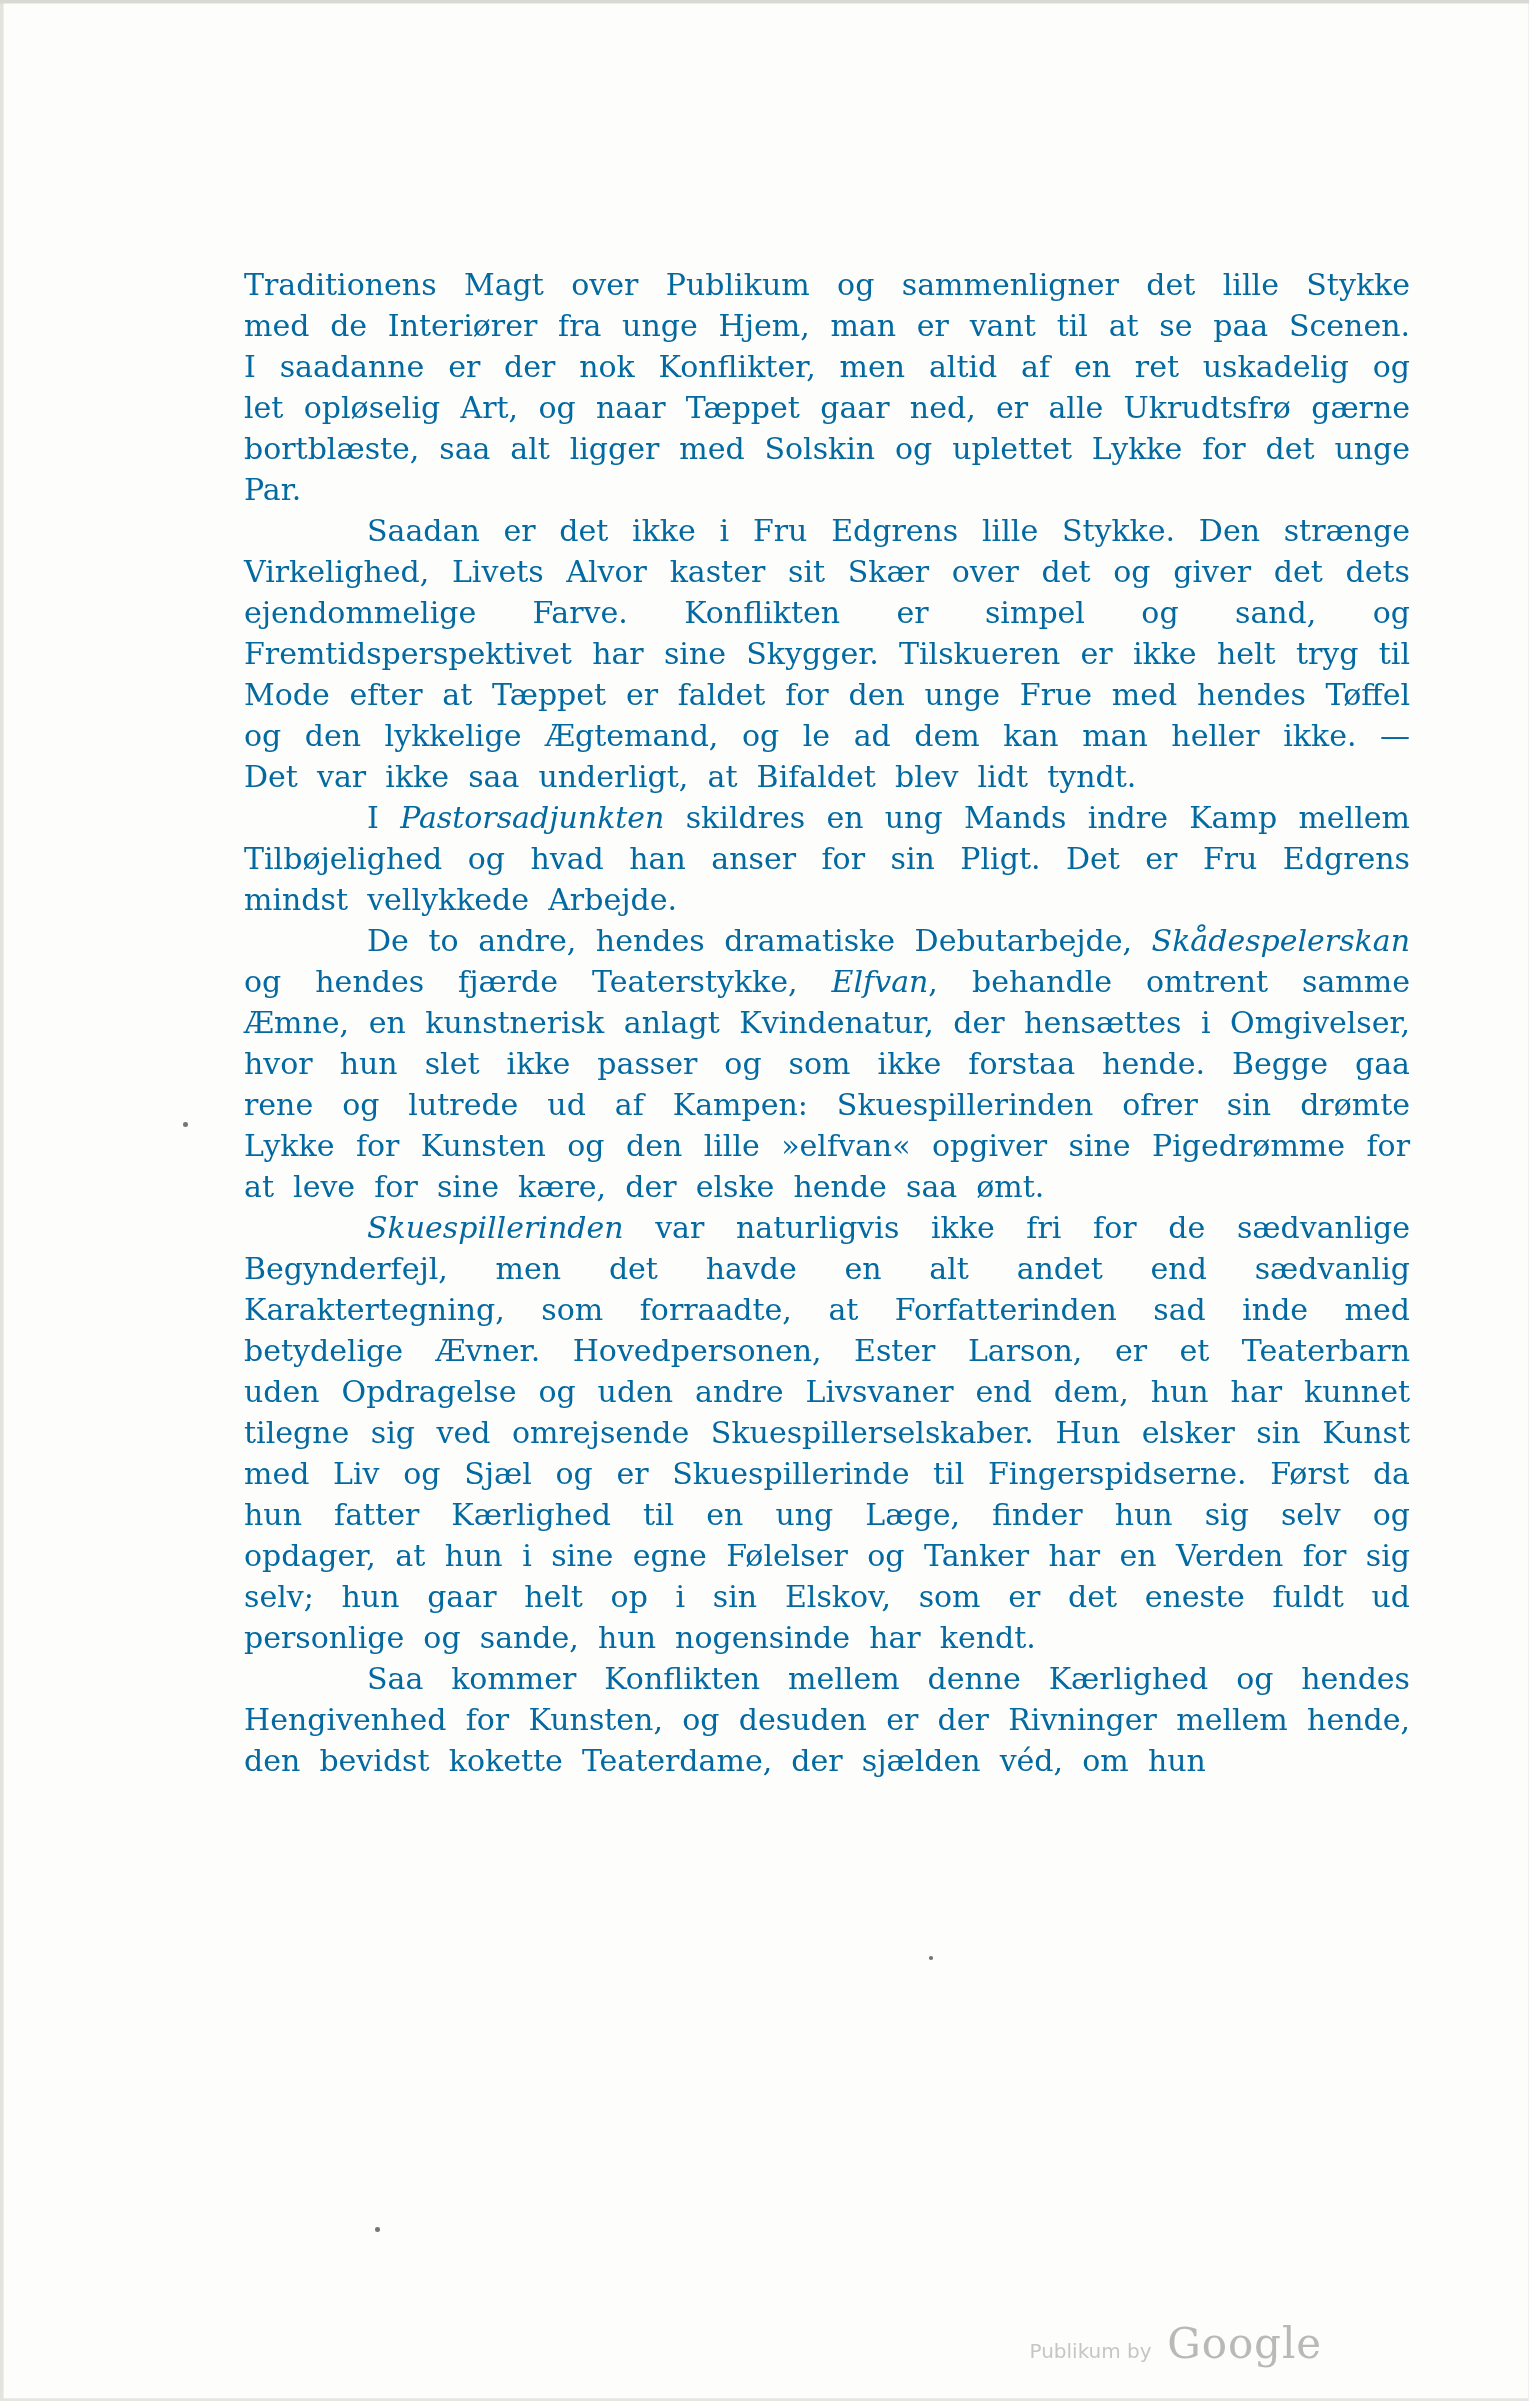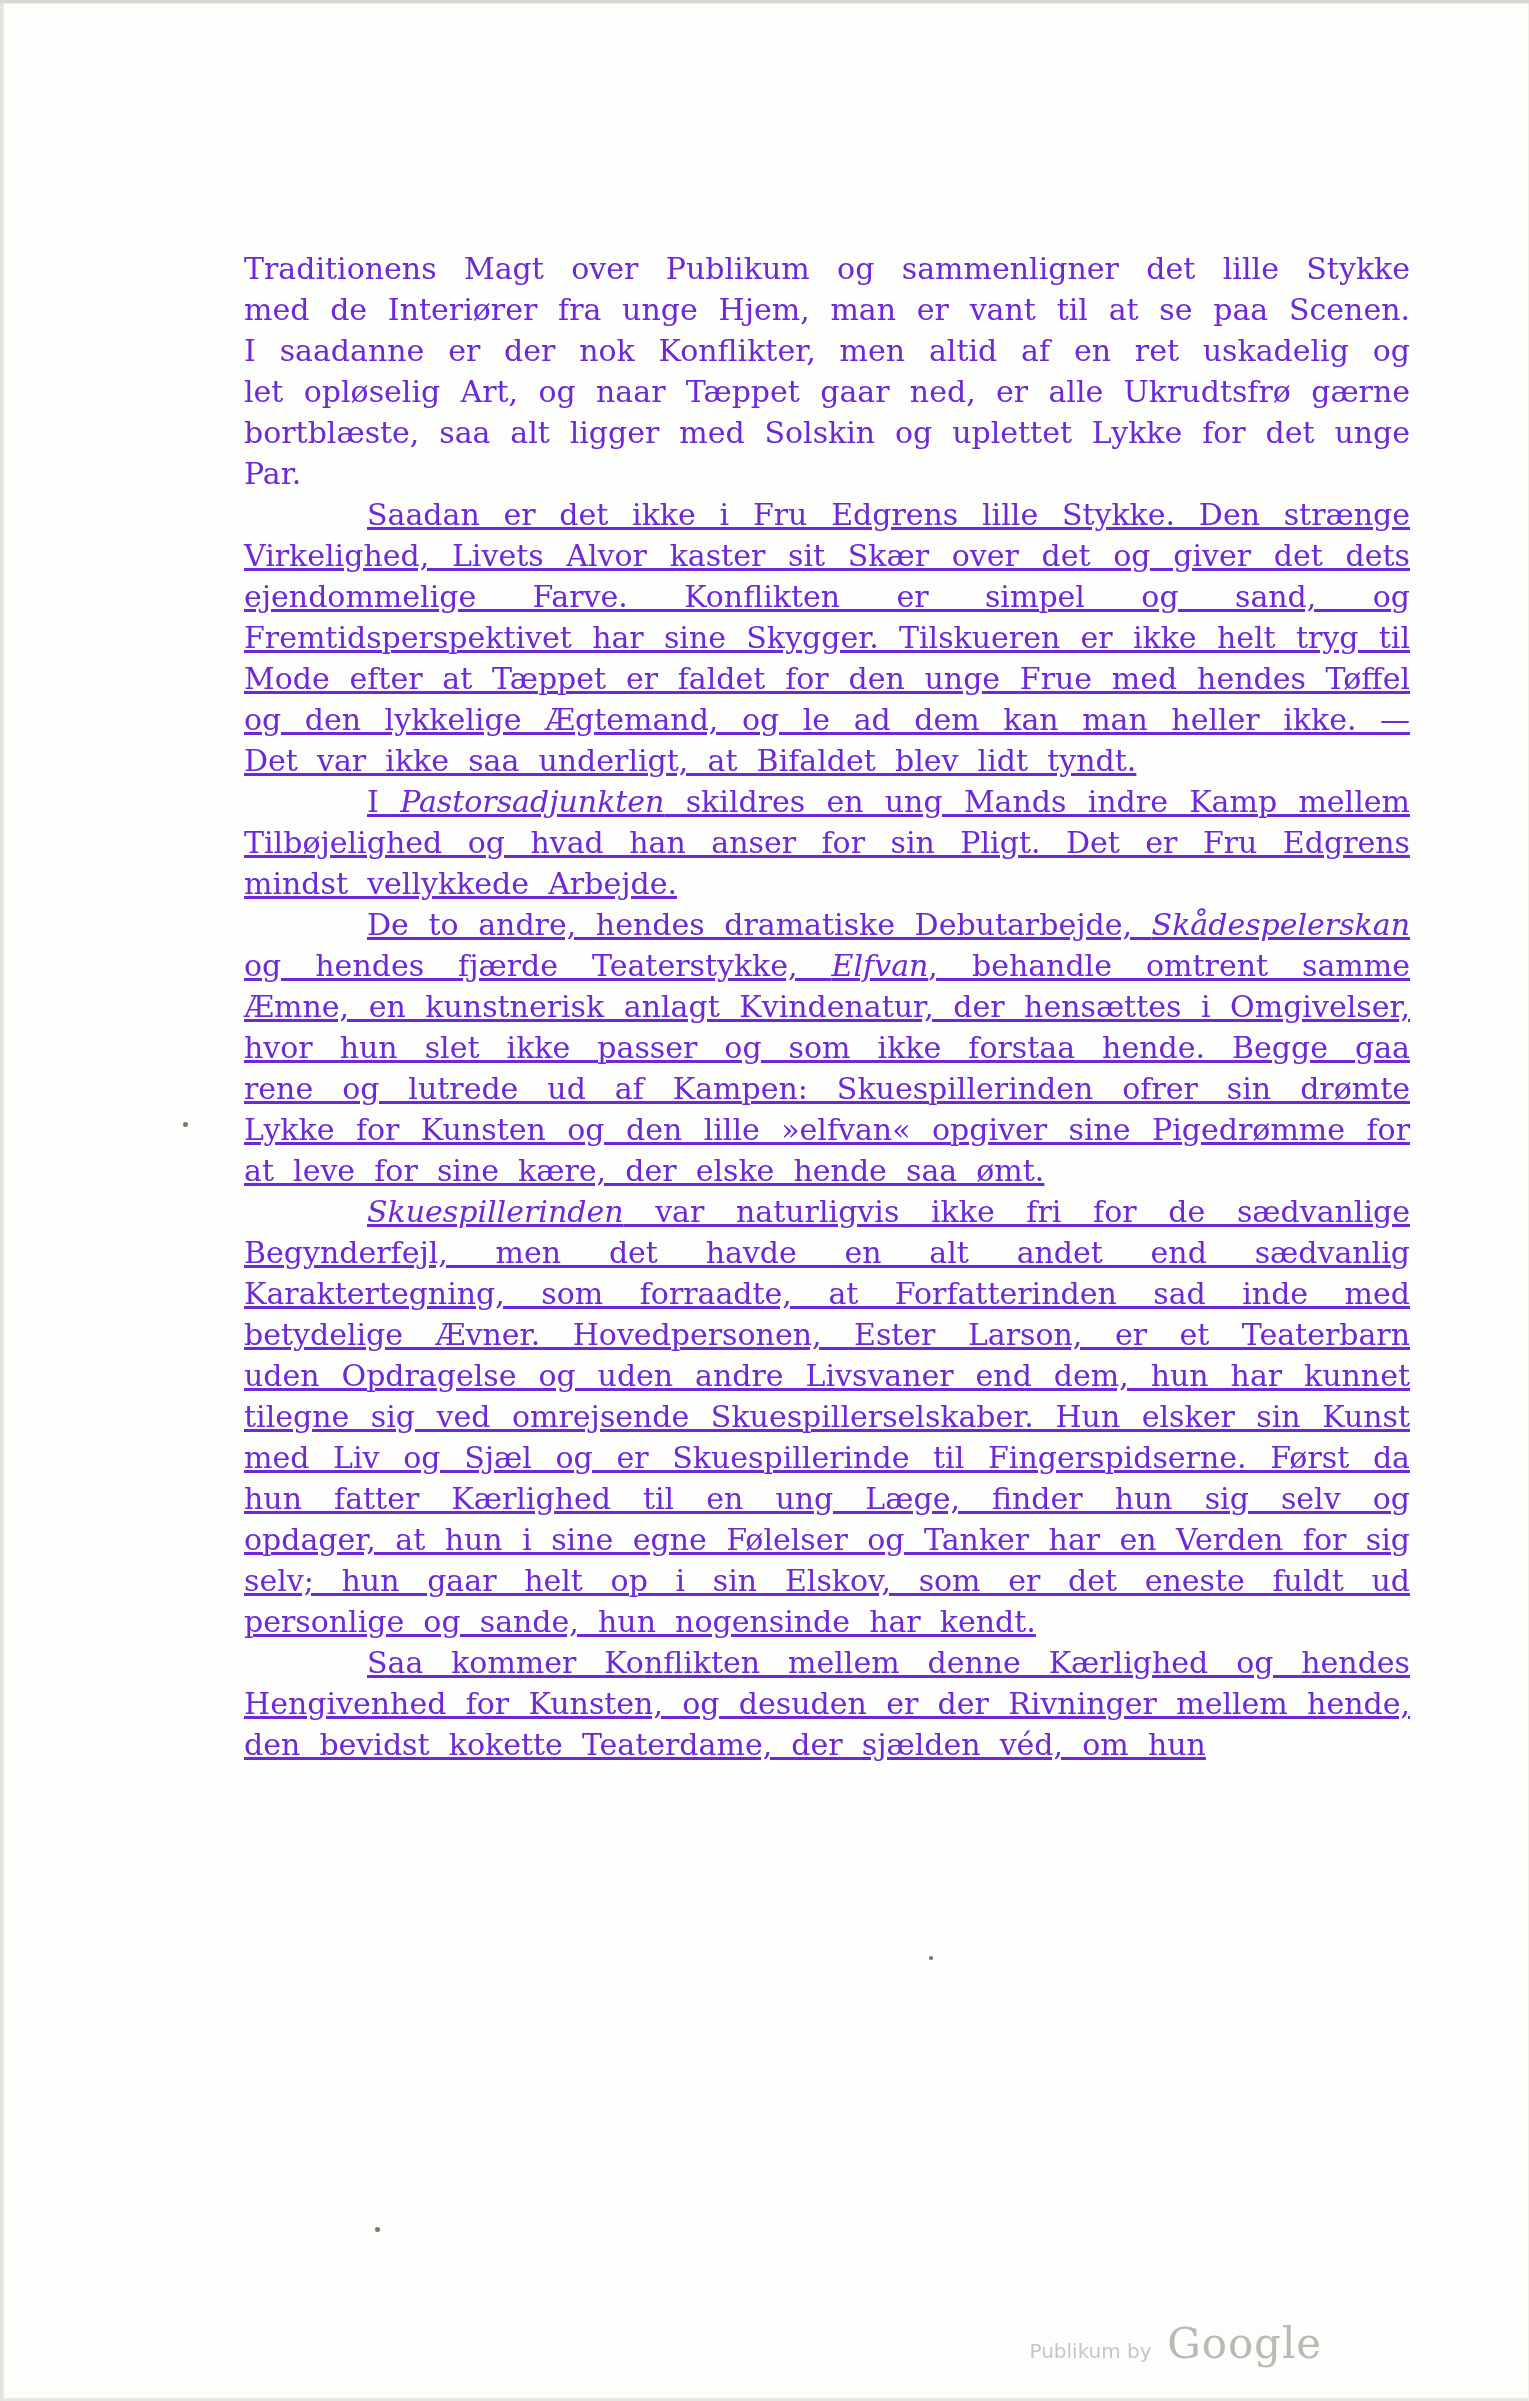--- a/index.html
+++ b/index.html
@@ -36,33 +36,33 @@
   }
   .runtitle {
     display: block;
     text-align: center;
     font-size: 27px;
     color: #1b1b1a;
     letter-spacing: 0.5px;
   }
   .textblock {
     position: absolute;
-    top: 248px;
+    top: 264px;
     left: 244px;
     width: 1166px;
-    color: #6d28d9;
+    color: #0369a1;
   }
   .para {
     margin: 0;
     font-size: 30px;
     line-height: 41px;
     text-align: justify;
     word-spacing: 0.32em;
   }
-  .para.indent { text-indent: 4.1em; text-decoration: underline; }
+  .para.indent { text-indent: 4.1em; }
   .para i { font-style: italic; }
   .footer {
     position: absolute;
     right: 208px;
     bottom: 33px;
     white-space: nowrap;
   }
   .digitized {
     font-family: "DejaVu Sans", sans-serif;
     font-size: 20px;

